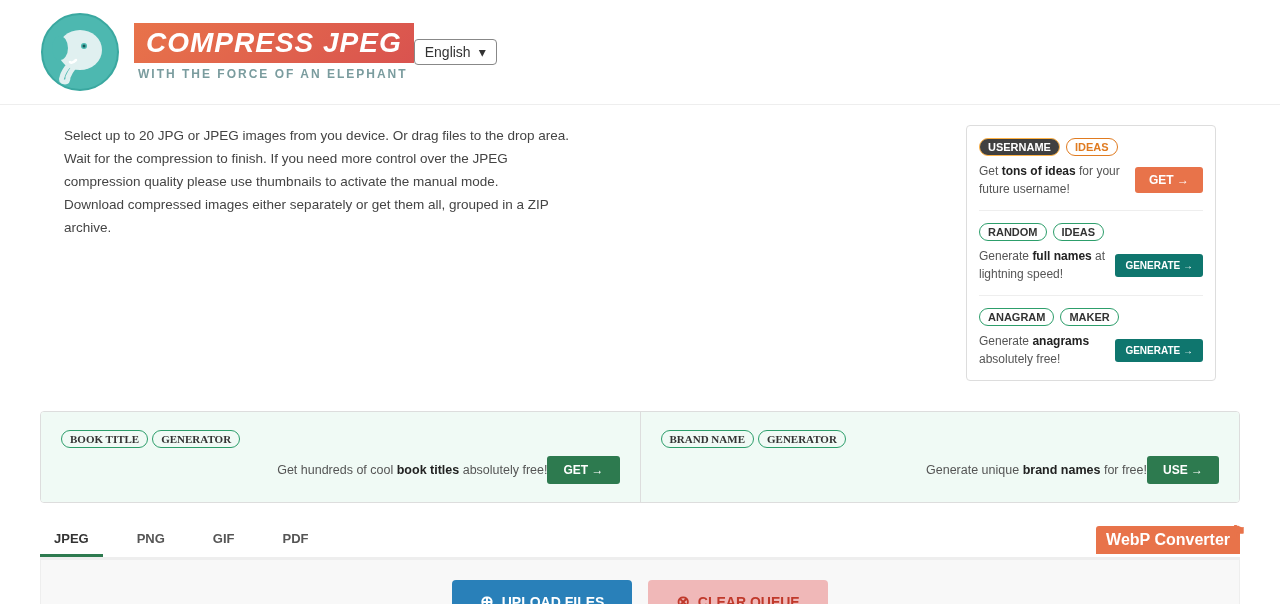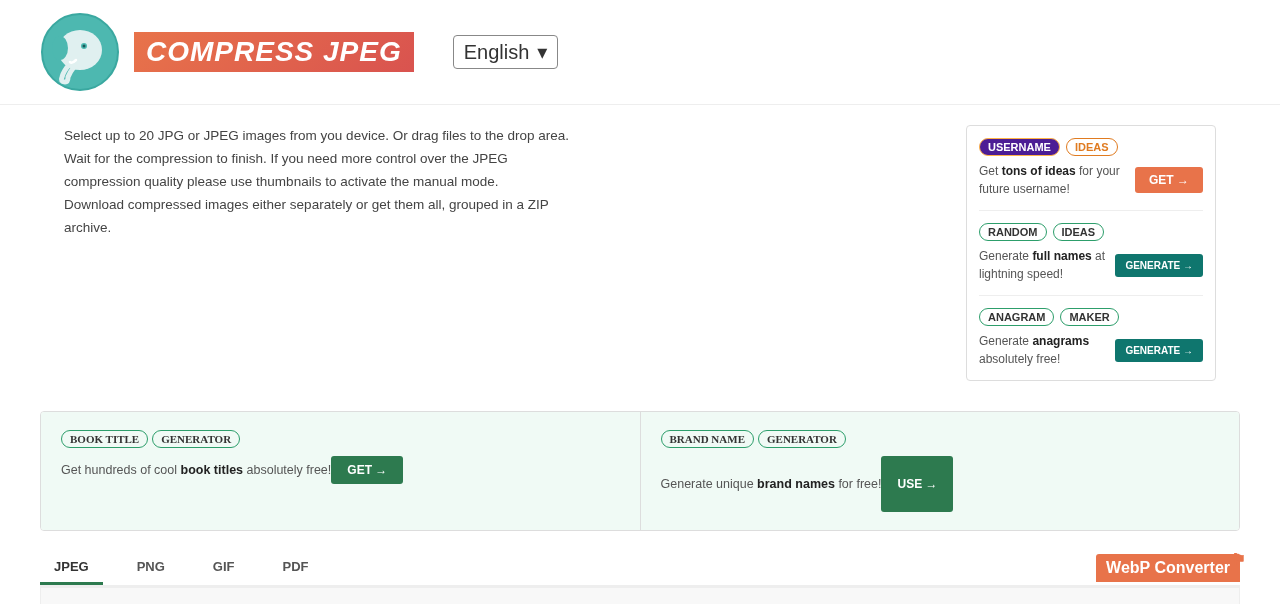--- a/index.html
+++ b/index.html
@@ -42,25 +42,24 @@
       letter-spacing: 2px;
       margin-top: 4px;
       padding-left: 4px;
     }
     .lang-select {
       display: flex;
       align-items: center;
       border: 1.5px solid #888;
       border-radius: 4px;
       padding: 4px 10px;
-      font-size: 20px;
+      font-size: 14px;
       background: #fff;
       cursor: pointer;
       gap: 8px;
-      margin-left: 39px;
     }
 
     
     .main-content {
       display: flex;
       padding: 20px 64px;
       gap: 20px;
     }
     .left-content {
       flex: 1;
@@ -98,21 +97,21 @@
     }
     .ad-tag {
       border: 1.5px solid #2d9e6b;
       border-radius: 12px;
       padding: 2px 8px;
       font-size: 11px;
       font-weight: bold;
       color: #333;
     }
     .ad-tag.highlight {
-      background: #4c1d95;
+      background: #404040;
       border-color: #ffb347;
       color: #fff;
     }
     .ad-tag.orange-text {
       color: #e07b20;
       border-color: #e07b20;
     }
     .ad-description {
       font-size: 12px;
       color: #555;
@@ -182,38 +181,38 @@
       color: #333;
     }
     .banner-ad-text {
       font-size: 12.5px;
       color: #555;
     }
     .banner-ad-text strong { color: #222; }
     .banner-ad-row {
       display: flex;
       align-items: center;
-      justify-content: flex-start;
+      justify-content: flex-end;
     }
     .btn-banner-get {
       background: #2d7a4f;
       color: white;
       border: none;
       border-radius: 3px;
       padding: 7px 16px;
       font-size: 12px;
       font-weight: bold;
       cursor: pointer;
     }
     .btn-banner-use {
       background: #2d7a4f;
       color: white;
       border: none;
       border-radius: 3px;
-      padding: 21px 16px;
+      padding: 7px 16px;
       font-size: 12px;
       font-weight: bold;
       cursor: pointer;
     }
 
     
     .tool-tabs {
       display: flex;
       align-items: center;
       justify-content: space-between;
@@ -311,20 +310,21 @@
 
       <path d="M30 52 Q24 58 22 65 Q20 70 25 70 Q28 70 28 65 Q30 60 34 55" fill="none" stroke="#e0f0f0" stroke-width="5" stroke-linecap="round"></path>
 
       <circle cx="44" cy="34" r="3" fill="#4db8b0"></circle>
       <circle cx="44" cy="34" r="1.5" fill="#1a5a5a"></circle>
 
       <path d="M36 48 Q32 52 30 50" fill="none" stroke="white" stroke-width="2.5" stroke-linecap="round"></path>
     </svg>
     <div class="logo-text">
       <span class="logo-title">COMPRESS JPEG</span>
+      <span class="logo-subtitle">WITH THE FORCE OF AN ELEPHANT</span>
     </div>
   </div>
   <div class="lang-select">
     <span>English</span>
     <span>▾</span>
   </div>
 </div>
 
 <div class="main-content">
   <div class="left-content">

